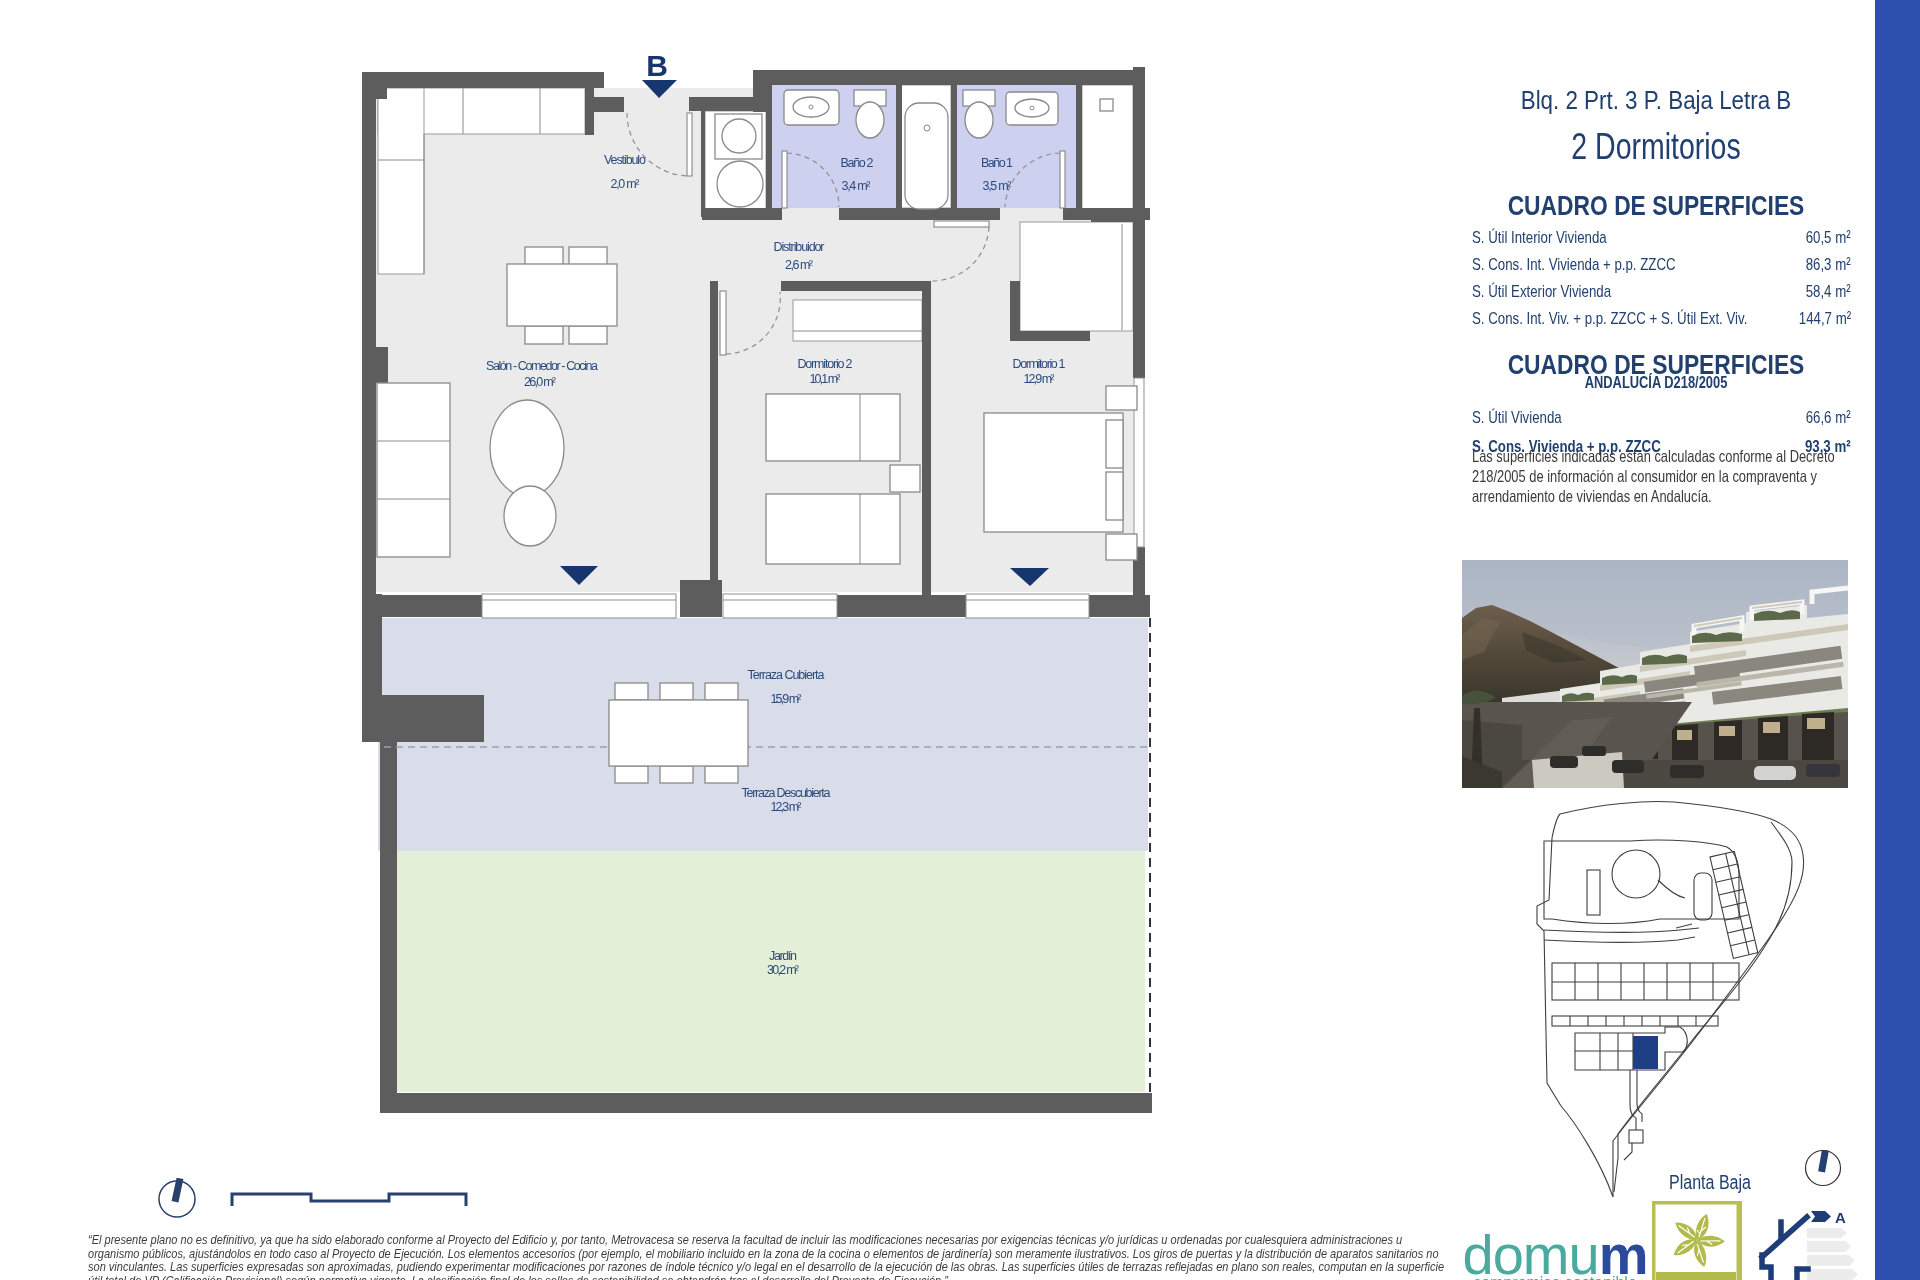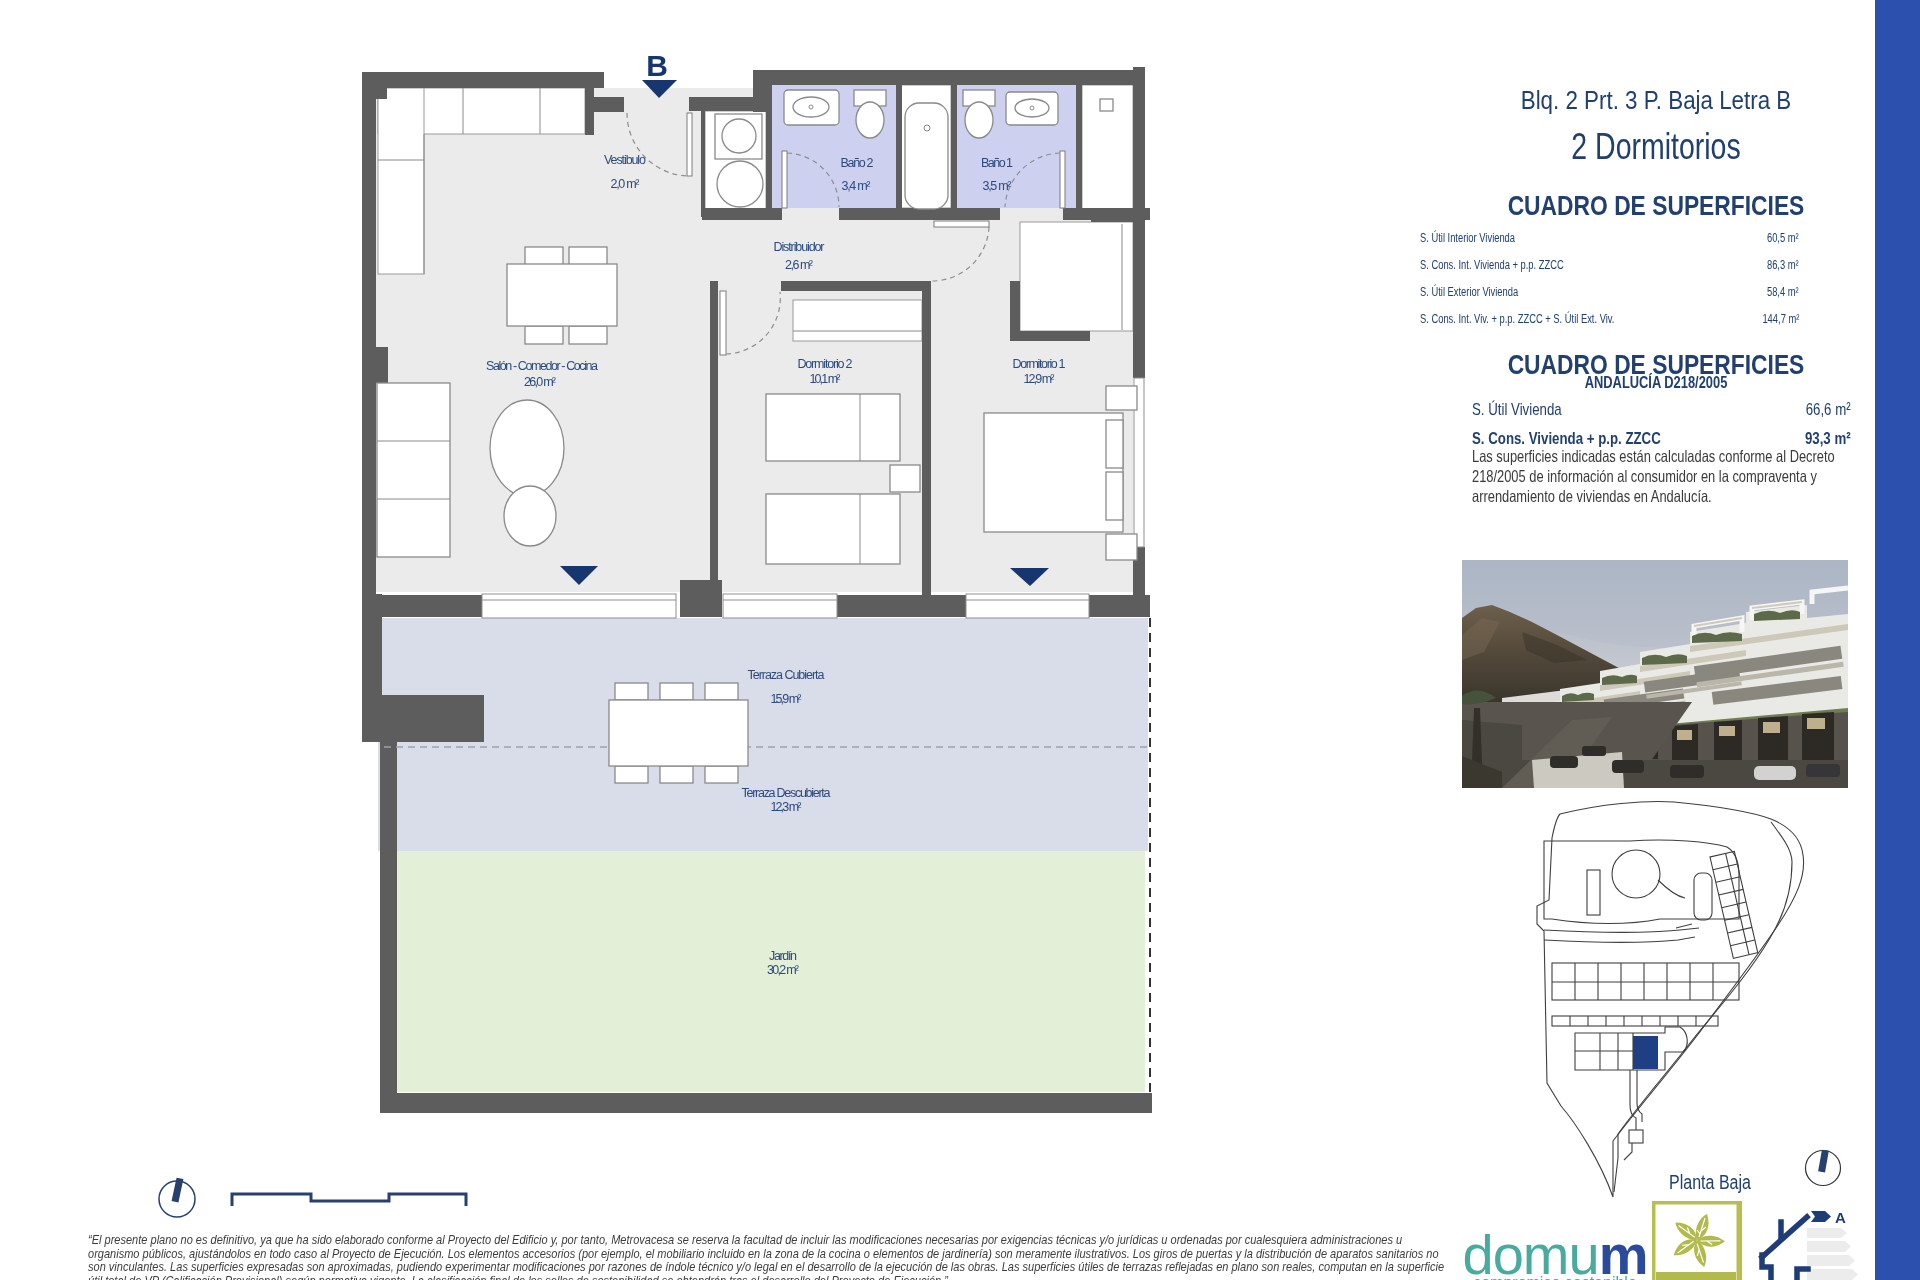--- a/index.html
+++ b/index.html
@@ -203,21 +203,21 @@
 
   <circle cx="177" cy="1199" r="18" fill="none" stroke="#27406e" stroke-width="1.5"></circle>
   <rect x="174" y="1178" width="7" height="24" fill="#27406e" transform="rotate(12 177 1190)"></rect>
   <path d="M 232 1206 L 232 1194 L 311 1194 L 311 1201 L 389 1201 L 389 1194 L 466 1194 L 466 1206" stroke="#27406e" stroke-width="3" fill="none"></path>
 </svg>
 
 <div class="abs navy" style="left:1470px;top:85px;width:372px;text-align:center;font-size:26px;transform:scaleX(0.86);transform-origin:50% 0;">Blq. 2 Prt. 3 P. Baja Letra B</div>
 <div class="abs navy" style="left:1470px;top:126px;width:372px;text-align:center;font-size:37px;transform:scaleX(0.77);transform-origin:50% 0;">2 Dormitorios</div>
 
 <div class="abs navy" style="left:1470px;top:190px;width:372px;text-align:center;font-size:28px;font-weight:bold;transform:scaleX(0.815);transform-origin:50% 0;">CUADRO DE SUPERFICIES</div>
-<div class="abs navy" style="left:1420px;top:230px;width:379px;font-size:12px;">
+<div class="abs navy" style="left:1472px;top:230px;width:379px;font-size:17px;">
   <div class="trow">
       <span>S. Útil Interior Vivienda</span>
       <span>60,5 m²</span>
     </div>
   <div class="trow" style="font-weight:normal;">
       <span>S. Cons. Int. Vivienda + p.p. ZZCC</span>
       <span>86,3 m²</span>
     </div>
   <div class="trow">
       <span>S. Útil Exterior Vivienda</span>
@@ -225,21 +225,21 @@
     </div>
   <div class="trow" style="font-weight:normal;">
       <span>S. Cons. Int. Viv. + p.p. ZZCC + S. Útil Ext. Viv.</span>
       <span>144,7 m²</span>
     </div>
 </div>
 
 <div class="abs navy" style="left:1470px;top:349px;width:372px;text-align:center;font-size:28px;font-weight:bold;transform:scaleX(0.815);transform-origin:50% 0;">CUADRO DE SUPERFICIES</div>
 <div class="abs navy cx" style="left:1470px;top:373px;width:372px;text-align:center;font-size:16.5px;font-weight:bold;">ANDALUCÍA D218/2005</div>
 <div class="abs navy" style="left:1472px;top:402px;width:379px;font-size:17px;">
-  <div class="trow" style="height:29px;">
+  <div class="trow" style="height:29px;margin-top:8px;">
       <span>S. Útil Vivienda</span>
       <span>66,6 m²</span>
     </div>
   <div class="trow" style="font-weight:bold;">
       <span>S. Cons. Vivienda + p.p. ZZCC</span>
       <span>93,3 m²</span>
     </div>
 </div>
 <div class="abs lx" style="left:1472px;top:446px;width:500px;font-size:16.5px;line-height:20px;color:#3a3a3a;white-space:nowrap;">Las superficies indicadas están calculadas conforme al Decreto<br>218/2005 de información al consumidor en la compraventa y<br>arrendamiento de viviendas en Andalucía.</div>
 

